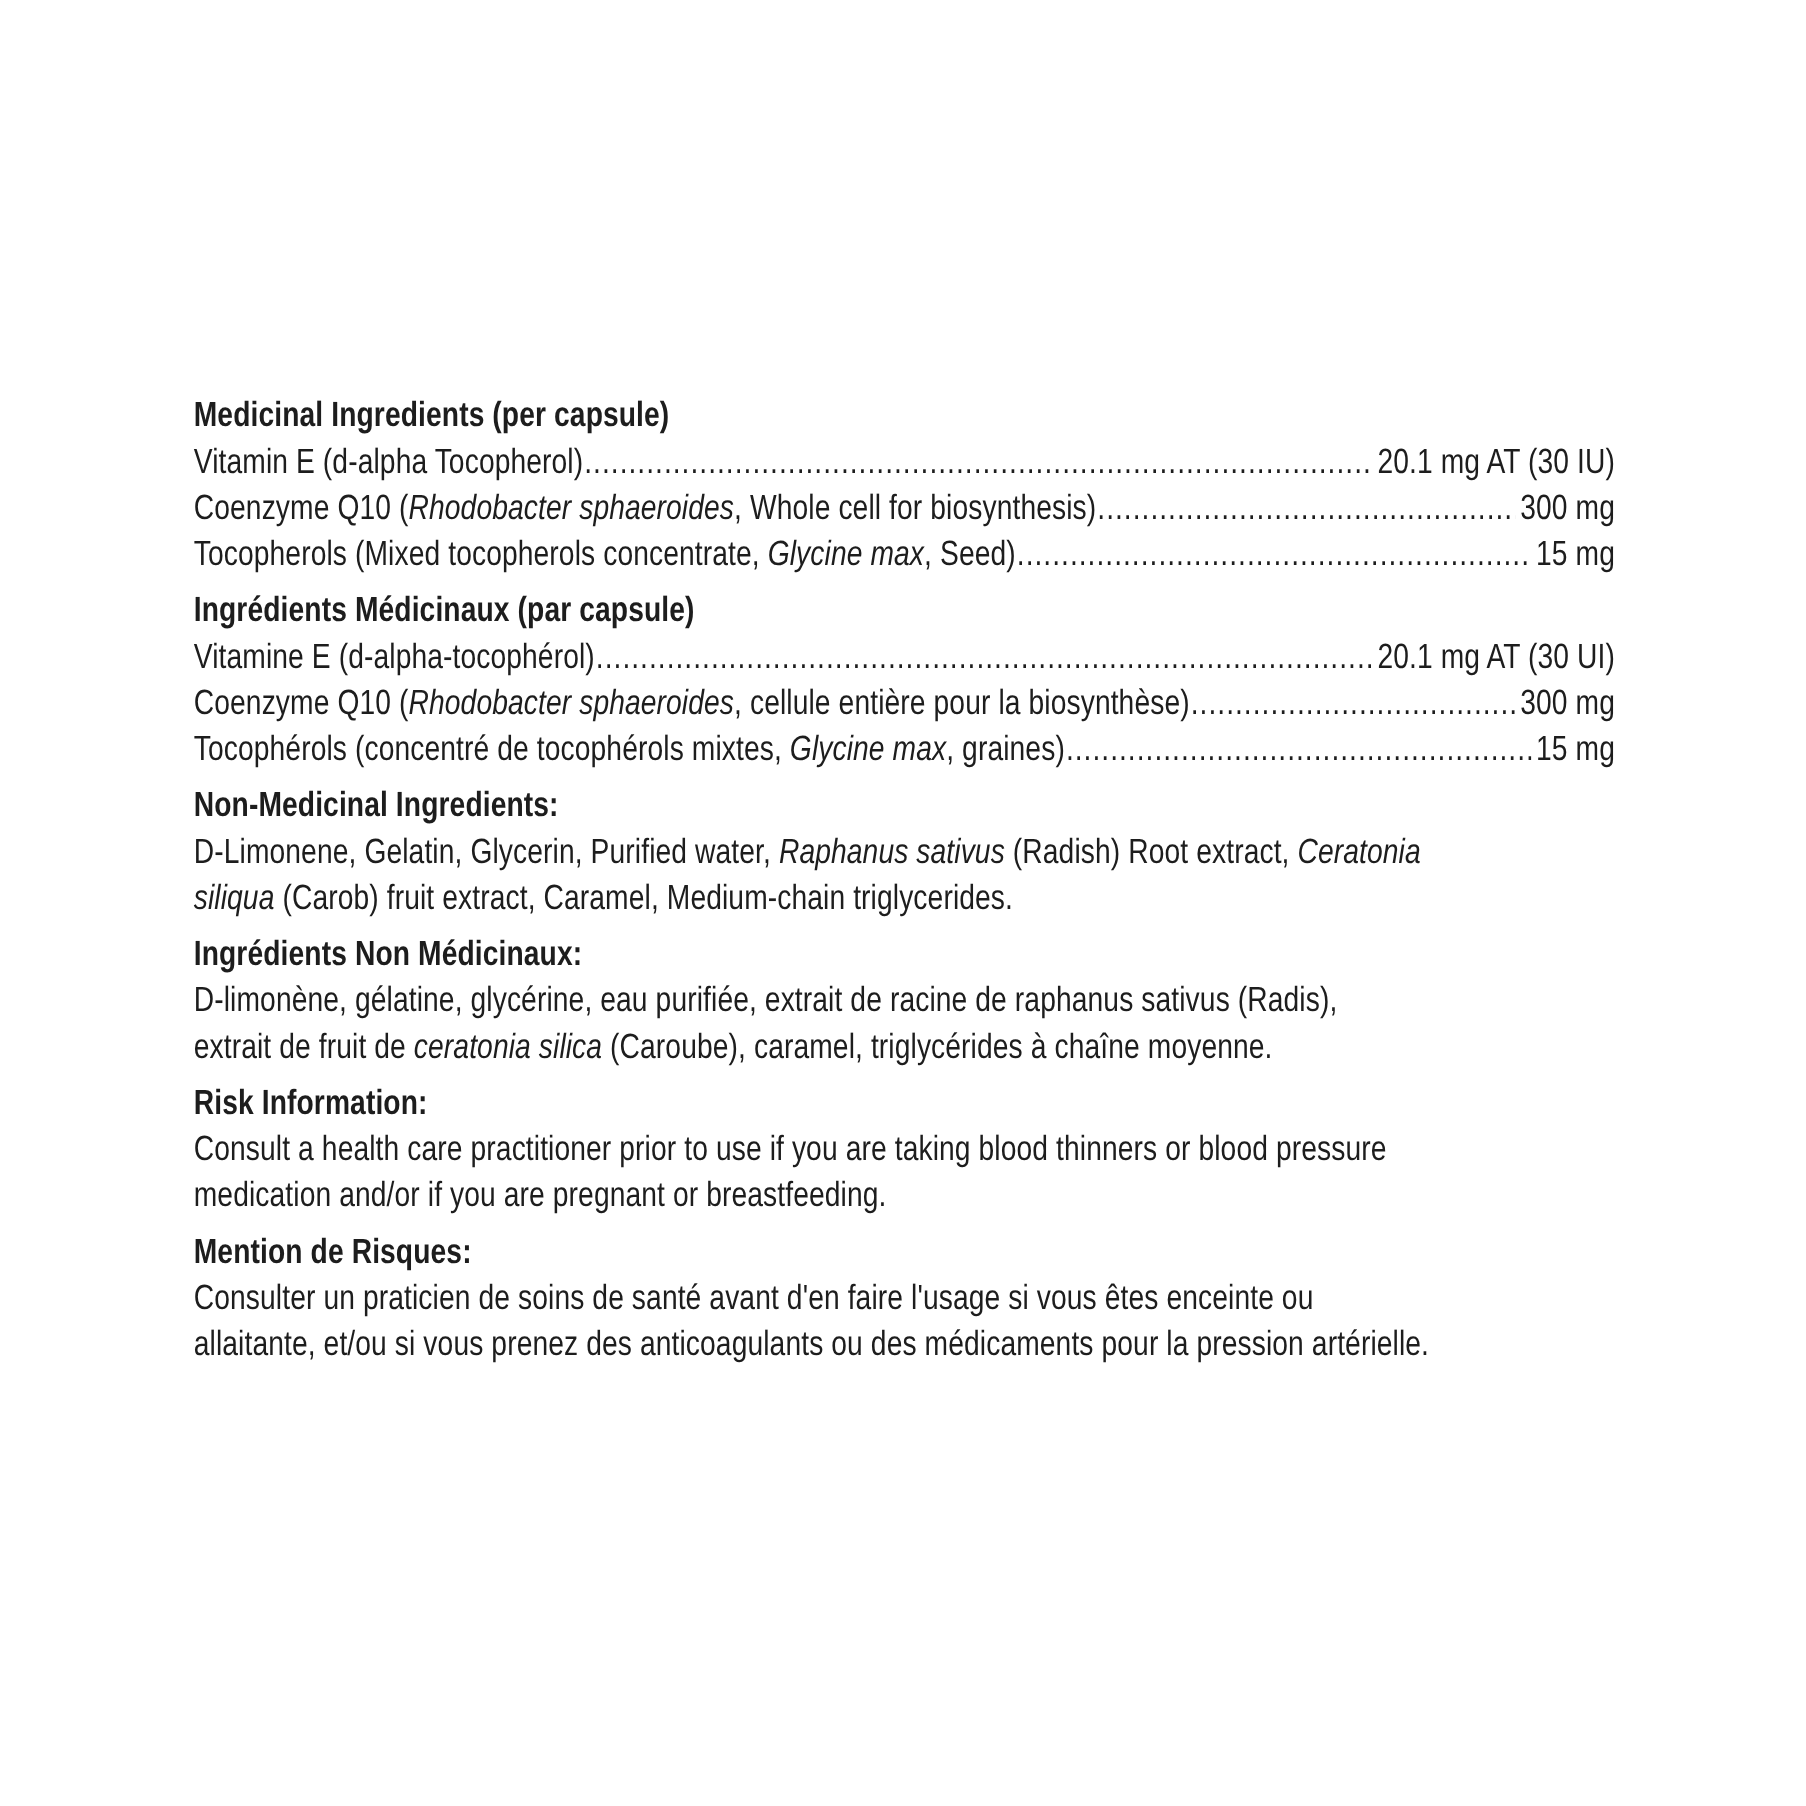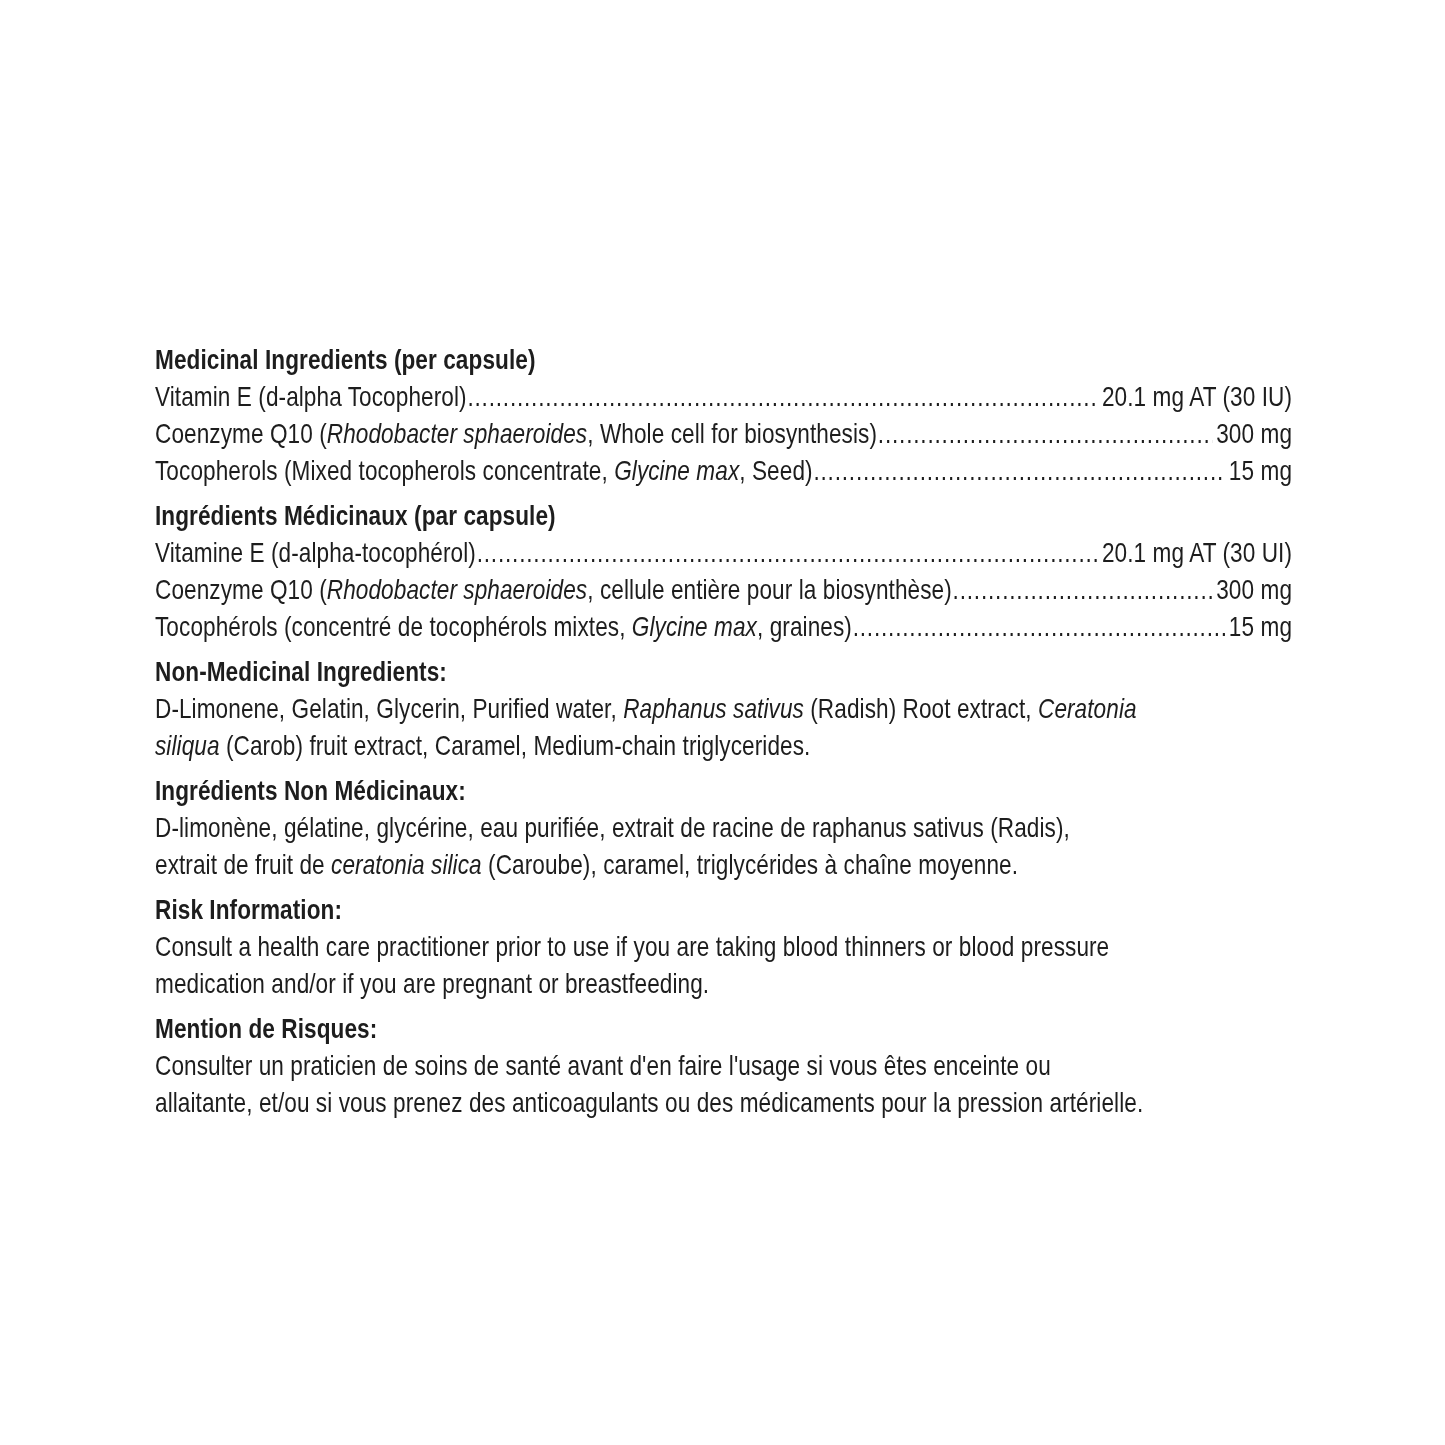--- a/index.html
+++ b/index.html
@@ -14,21 +14,21 @@
   body {
     width: 1445px;
     height: 1445px;
     background: var(--bg);
     position: relative;
     overflow: hidden;
   }
   .panel {
     position: absolute;
     left: 155px;
-    top: 341px;
+    top: 313px;
     width: 1137px;
   }
   .panel-inner {
     width: 1410px;
     transform: scaleX(0.8064);
     transform-origin: 0 0;
     font-family: "Liberation Sans", sans-serif;
     font-size: 28px;
     line-height: 37px;
     color: var(--text);

